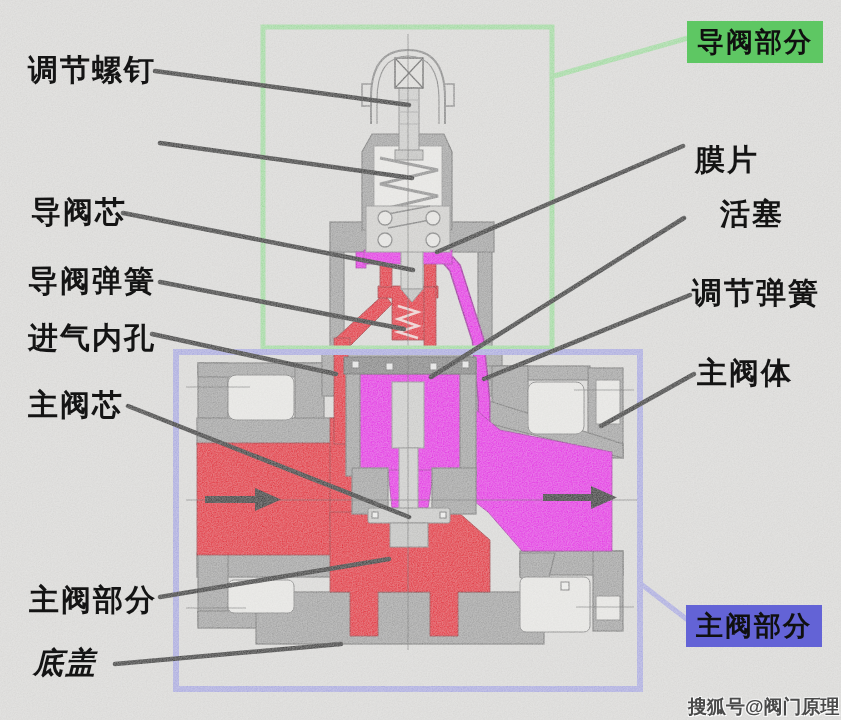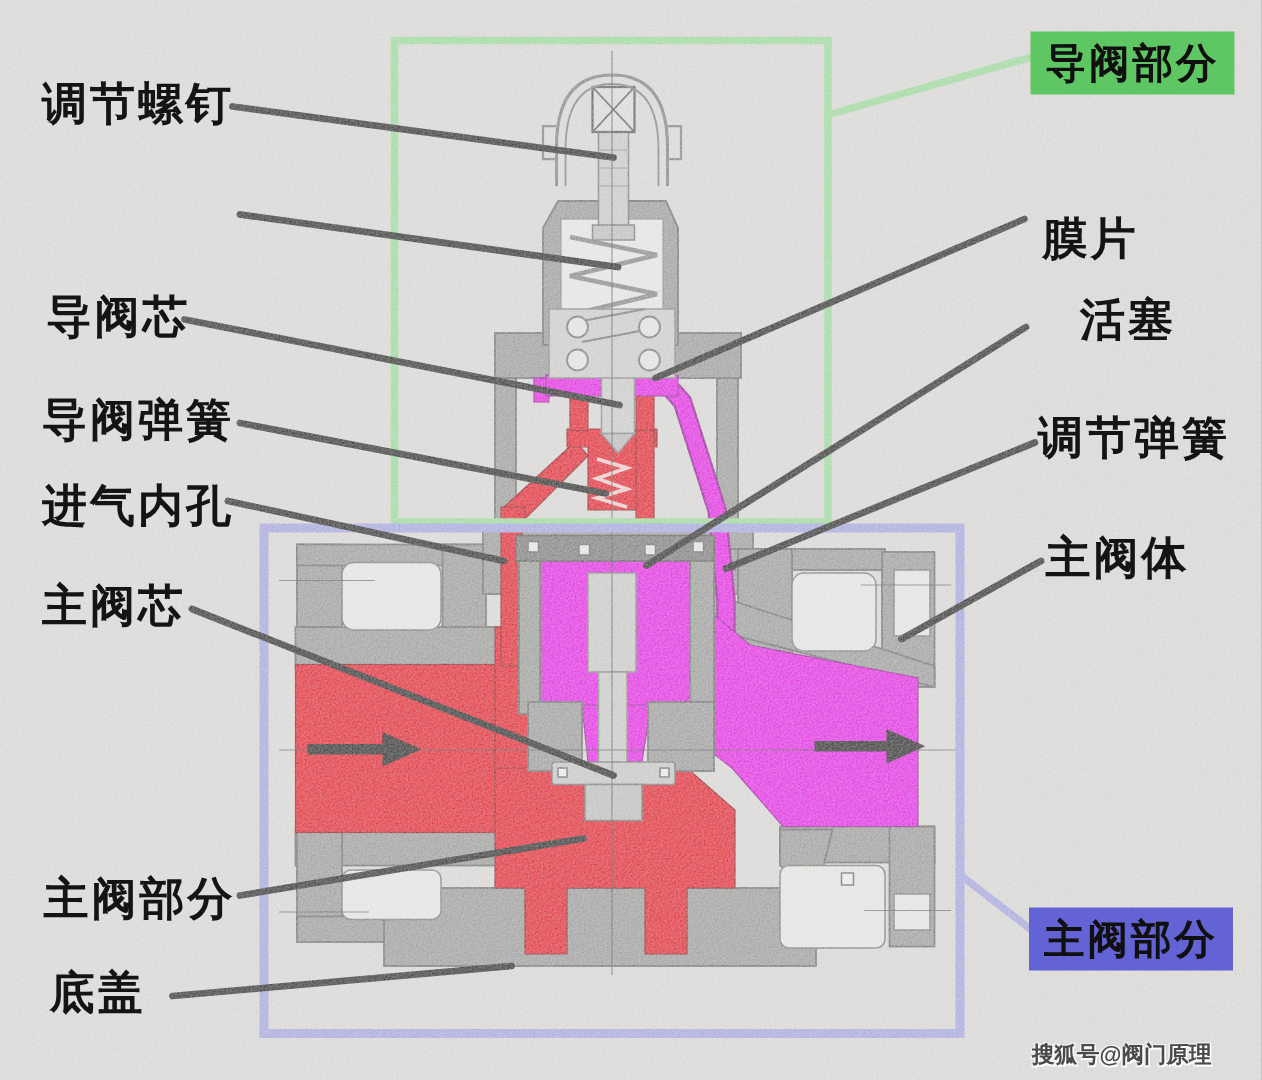--- a/index.html
+++ b/index.html
@@ -17,21 +17,21 @@
   }
   .section-tag{
     position:absolute;white-space:nowrap;
     font-size:27px;font-weight:700;color:#101010;
     letter-spacing:2px;padding:3px 10px;
   }
   .tag-pilot{background:#5ec763;}
   .tag-main{background:#6363d6;}
   .watermark{
     position:absolute;white-space:nowrap;
-    font-size:15px;font-weight:700;color:#4a4a4a;
+    font-size:19px;font-weight:700;color:#4a4a4a;
     text-shadow:1px 1px 0 #ffffff,-1px -1px 0 #eeeeee,1px -1px 0 #f5f5f5,-1px 1px 0 #f5f5f5;
     font-family:"Liberation Sans","DejaVu Sans",sans-serif;
   }
 </style>
 </head>
 <body>
 
 <div id="stage">
 
 <svg width="841" height="720" viewBox="0 0 841 720">
@@ -203,21 +203,21 @@
   <rect x="0" y="0" width="841" height="720" filter="url(#grainLight)" opacity="0.45"></rect>
   <rect x="0" y="0" width="841" height="720" filter="url(#grainDark)" opacity="0.10"></rect>
 </svg>
 
 <div class="part-label" style="left:28px;top:54px;">调节螺钉</div>
 <div class="part-label" style="left:31px;top:196px;">导阀芯</div>
 <div class="part-label" style="left:28px;top:322px;">进气内孔</div>
 <div class="part-label" style="left:28px;top:265px;">导阀弹簧</div>
 <div class="part-label" style="left:28px;top:389px;">主阀芯</div>
 <div class="part-label" style="left:29px;top:584px;">主阀部分</div>
-<div class="part-label" style="left:33px;top:647px;">底盖</div>
+<div class="part-label" style="left:33px;top:647px;font-style:italic;">底盖</div>
 
 <div class="part-label" style="left:695px;top:144px;">膜片</div>
 <div class="part-label" style="left:720px;top:198px;">活塞</div>
 <div class="part-label" style="left:692px;top:277px;">调节弹簧</div>
 <div class="part-label" style="left:697px;top:357px;">主阀体</div>
 
 <div class="section-tag tag-pilot" style="left:687px;top:21px;">导阀部分</div>
 <div class="section-tag tag-main" style="left:686px;top:605px;">主阀部分</div>
 
 <div class="watermark" style="left:688px;top:694px;">搜狐号@阀门原理</div>

